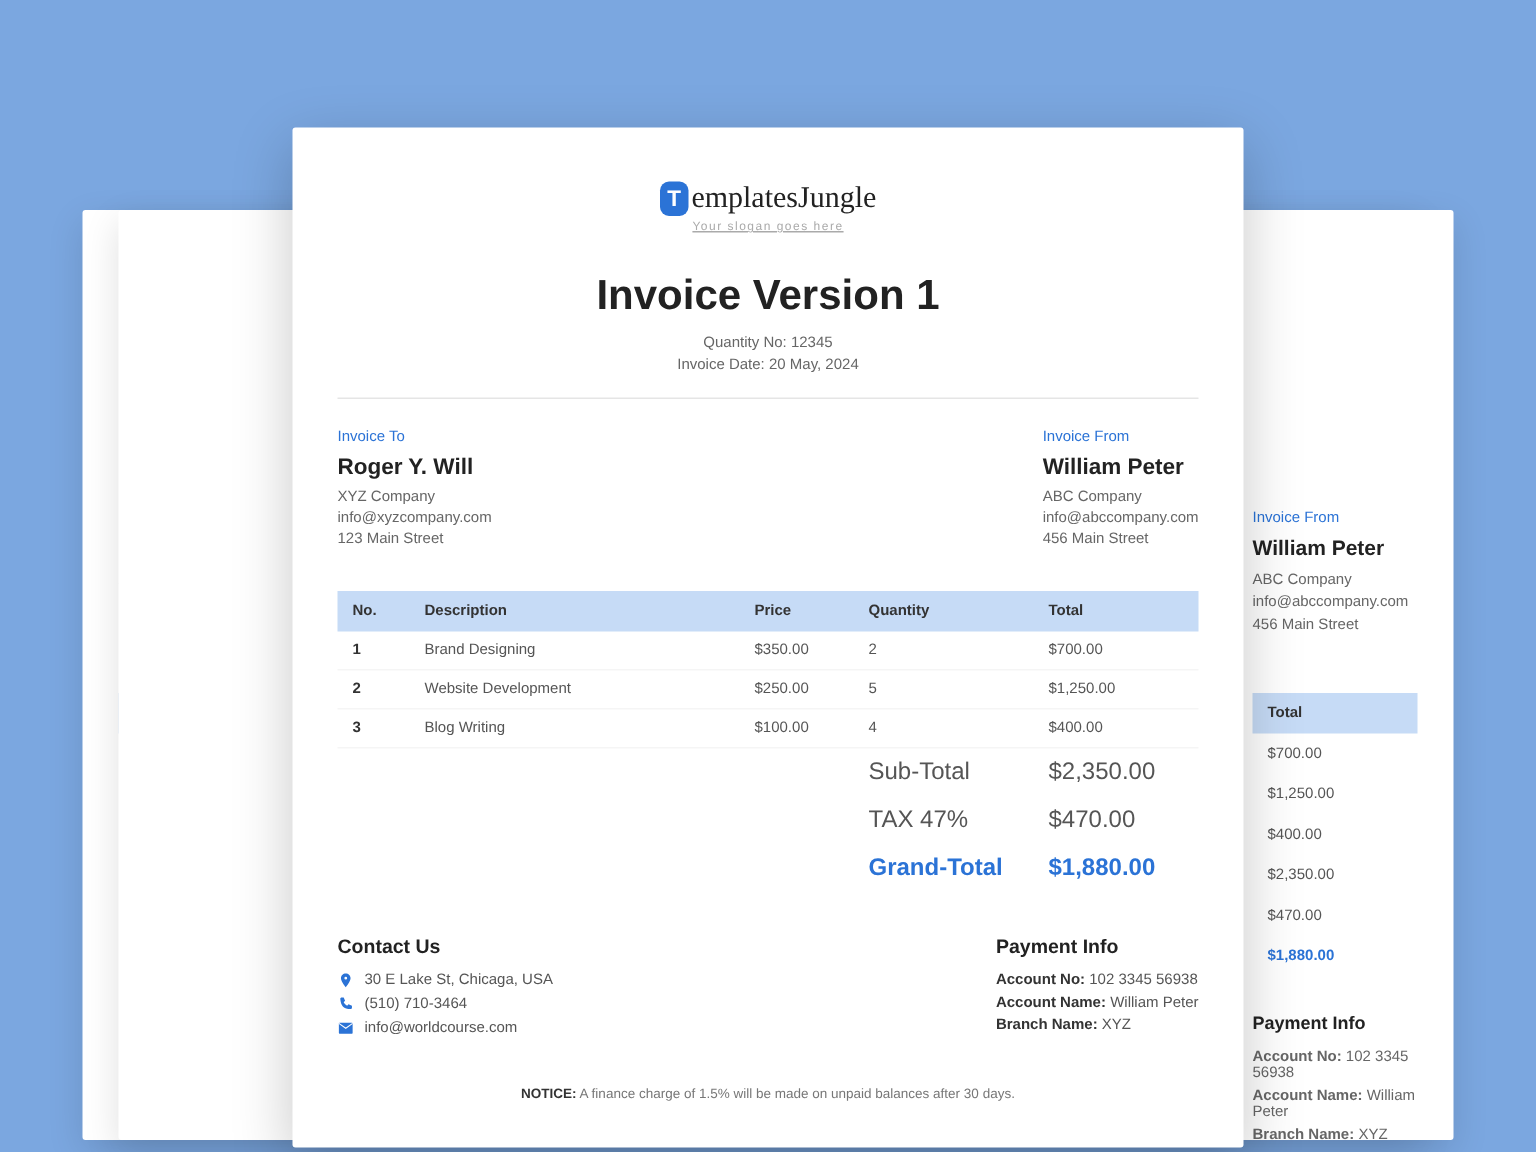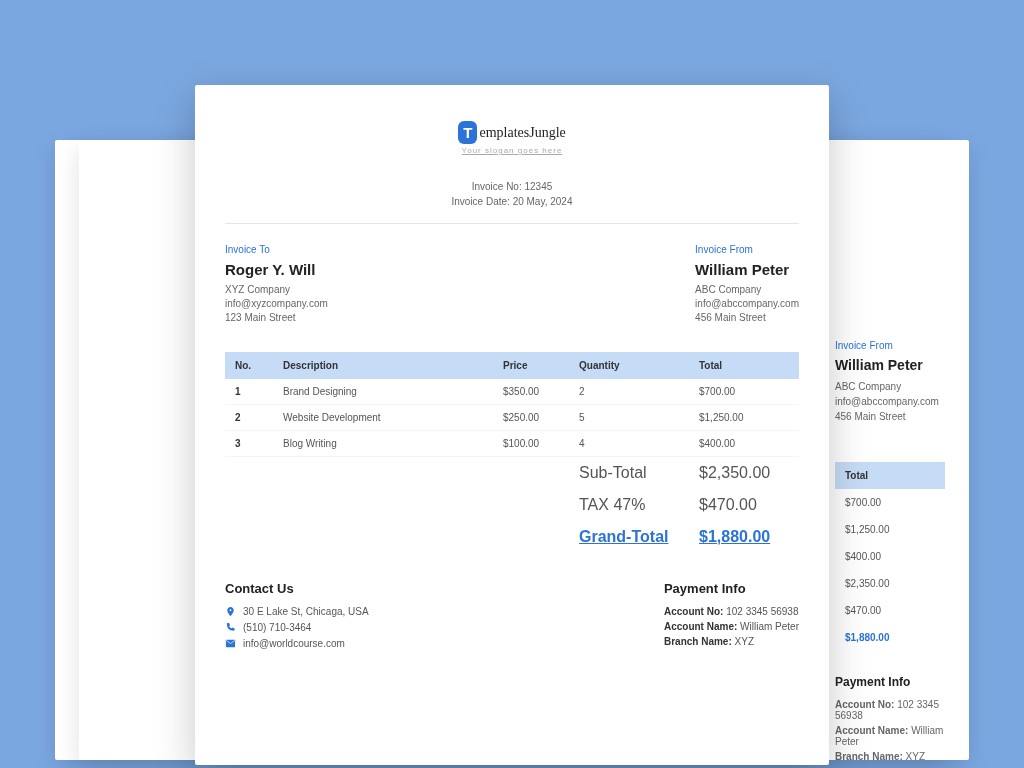--- a/index.html
+++ b/index.html
@@ -61,21 +61,21 @@
     padding: 36px 30px 20px 30px;
     box-shadow: 0 12px 40px rgba(0,0,0,0.22);
   }
   .logo-wrap { text-align:center; margin-bottom: 26px; }
   .logo { display:inline-flex; align-items:center; gap:2px; }
   .logo-badge {
     background:#2b73d6; color:#fff; font-weight:700;
     border-radius:6px; padding:3px 5px; font-size:15px;
     font-family: Arial, sans-serif;
   }
-  .logo-text { font-family: 'Brush Script MT', cursive; font-size:14px; color:#222; }
+  .logo-text { font-family: 'Brush Script MT', cursive; font-size:20px; color:#222; }
   .logo-slogan { font-size:8px; color:#aaa; letter-spacing:1px; margin-top:2px;text-decoration:underline; }
 
   .title { text-align:center; font-size:28px; font-weight:800; color:#222; margin-bottom:10px;}
   .meta-line { text-align:center; font-size:10px; color:#666; margin-bottom:4px;}
   .divider { border:none; border-top:1px solid #e5e5e5; margin:16px 0 20px 0;}
 
   .parties { display:flex; justify-content:space-between; margin-bottom:26px; }
   .party { font-size:10px; }
   .party.right { text-align:left; }
   .party-label { color:#2b73d6; font-size:10px; margin-bottom:6px; }
@@ -87,21 +87,21 @@
   .tbl-row { display:flex; padding:7px 10px; color:#555; border-bottom:1px solid #f5f5f5;}
   .tbl .c-no { width:48px; }
   .tbl .c-desc { flex:1; }
   .tbl .c-price { width:76px; }
   .tbl .c-qty { width:120px; }
   .tbl .c-total { width:90px; }
   .tbl-row.bold .c-no, .tbl-row .c-no { font-weight:700; color:#333;}
   .sum-row { display:flex; padding:7px 10px; font-size:16px; color:#555;}
   .sum-row .lbl { margin-left:auto; width:120px; }
   .sum-row .val { width:90px; }
-  .grand { color:#2b73d6; font-weight:700;text-decoration:underline; }
+  .grand { color:#2b73d6; font-weight:700; }
 
   .bottom-sections { display:flex; justify-content:space-between; margin-top:28px;}
   .sec-title { font-weight:700; font-size:13px; color:#222; margin-bottom:10px;}
   .contact-row { display:flex; align-items:center; gap:7px; font-size:10px; color:#555; margin-bottom:5px;}
   .icon { width:11px; height:11px; fill:#2b73d6; flex-shrink:0;}
   .pay-line { font-size:10px; color:#555; margin-bottom:4px;}
   .pay-line b { color:#333; font-weight:700;}
 
   .notice { text-align:center; font-size:9px; color:#777; margin-top:28px;}
   .notice b { color:#333; }
@@ -197,21 +197,22 @@
 
 <div class="card main-card">
   <div class="logo-wrap">
     <div class="logo">
       <span class="logo-badge">T</span>
         <span class="logo-text">emplatesJungle</span>
     </div>
     <div class="logo-slogan">Your slogan goes here</div>
   </div>
 
-  <div class="meta-line"><span>Invoice No:</span> <span>12345</span></div>
+  <h1 class="title">Invoice Version 1</h1>
+  <div class="meta-line"><span>Quantity No:</span> <span>12345</span></div>
   <div class="meta-line"><span>Invoice Date:</span> <span>20 May, 2024</span></div>
   <hr class="divider">
 
   <div class="parties">
     <div class="party">
       <div class="party-label">Invoice To</div>
       <div class="party-name">Roger Y. Will</div>
       <div class="party-line">XYZ Company</div>
       <div class="party-line">info@xyzcompany.com</div>
       <div class="party-line">123 Main Street</div>
@@ -292,14 +293,17 @@
       </div>
     </div>
     <div>
       <div class="sec-title">Payment Info</div>
       <div class="pay-line"><b>Account No:</b> <span>102 3345 56938</span></div>
       <div class="pay-line"><b>Account Name:</b> <span>William Peter</span></div>
       <div class="pay-line"><b>Branch Name:</b> <span>XYZ</span></div>
     </div>
   </div>
 
+  <div class="notice">
+    <b>NOTICE:</b> <span>A finance charge of 1.5% will be made on unpaid balances after 30 days.</span>
+  </div>
 
 </div>
 
 </body></html>

